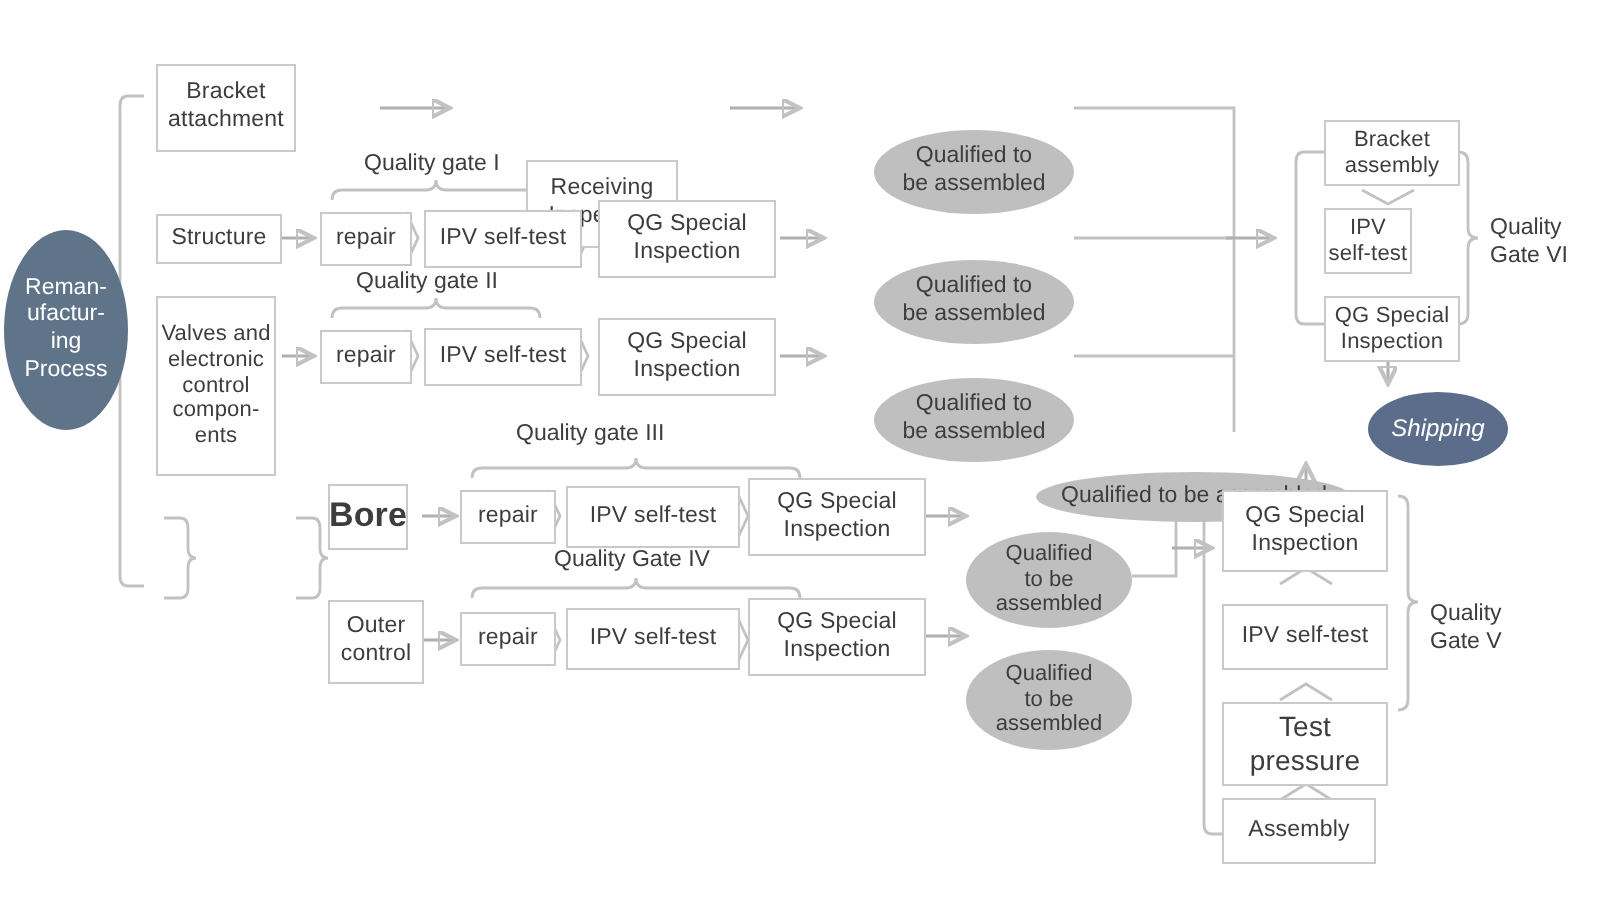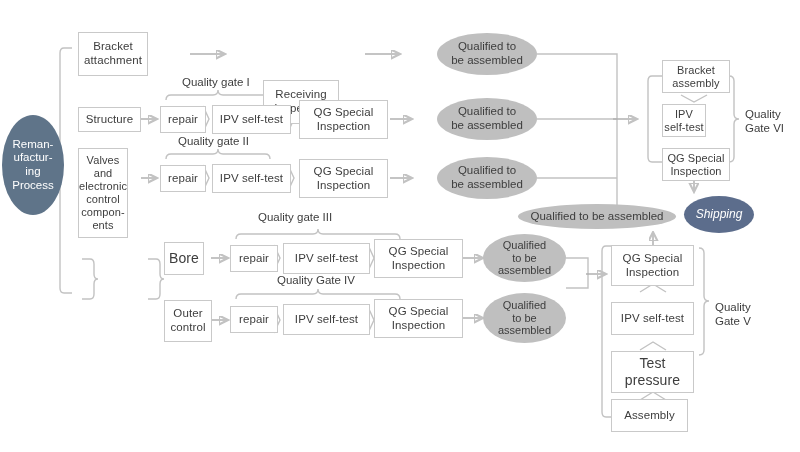--- a/index.html
+++ b/index.html
@@ -29,21 +29,21 @@
   .ell{
     position:absolute;
     box-sizing:border-box;
     border-radius:50%;
     display:flex;
     align-items:center;
     justify-content:center;
     text-align:center;
     line-height:1.18;
   }
-  .ell-gray{background:#bfbfbf;color:#3d3d3d;}
+  .ell-gray{background:#bfbfbf;color:#3d3d3d;margin-top:32px;}
   .ell-slate{background:#5f7489;color:#ffffff;}
   .ell-navy{background:#5c6d8c;color:#ffffff;font-style:italic;}
   .lbl{
     position:absolute;
     color:#3d3d3d;
     white-space:nowrap;
   }
   svg.lines{
     position:absolute;left:0;top:0;width:800px;height:452px;
     pointer-events:none;
@@ -149,35 +149,35 @@
   <div class="box" style="left:78px;top:107px;width:63px;height:25px;font-size:11.5px;">Structure</div>
   <div class="box" style="left:160px;top:106px;width:46px;height:27px;font-size:11.5px;">repair</div>
   <div class="box" style="left:212px;top:105px;width:79px;height:29px;font-size:11.5px;">IPV self-test</div>
   <div class="box" style="left:299px;top:100px;width:89px;height:39px;font-size:11.5px;white-space:pre-line;">QG Special
 Inspection</div>
   <div class="ell ell-gray" style="left:437px;top:98px;width:100px;height:42px;font-size:11.5px;white-space:pre-line;">Qualified to
 be assembled</div>
 
   <div class="lbl" style="left:178px;top:135px;font-size:11.5px;">Quality gate  II</div>
 
-  <div class="box" style="left:78px;top:148px;width:50px;height:90px;font-size:11px;white-space:pre-line;">Valves and
+  <div class="box" style="left:78px;top:148px;width:60px;height:90px;font-size:11px;white-space:pre-line;">Valves and
 electronic
 control
 compon-
 ents</div>
   <div class="box" style="left:160px;top:165px;width:46px;height:27px;font-size:11.5px;">repair</div>
   <div class="box" style="left:212px;top:164px;width:79px;height:29px;font-size:11.5px;">IPV self-test</div>
   <div class="box" style="left:299px;top:159px;width:89px;height:39px;font-size:11.5px;white-space:pre-line;">QG Special
 Inspection</div>
   <div class="ell ell-gray" style="left:437px;top:157px;width:100px;height:42px;font-size:11.5px;white-space:pre-line;">Qualified to
 be assembled</div>
 
   <div class="lbl" style="left:258px;top:211px;font-size:11.5px;">Quality gate  III</div>
 
-  <div class="box" style="left:164px;top:242px;width:40px;height:33px;font-size:14px;">Bore</div>
+  <div class="box" style="left:164px;top:242px;width:40px;height:33px;font-size:17px;font-weight:bold;">Bore</div>
   <div class="box" style="left:164px;top:300px;width:48px;height:42px;font-size:11.5px;white-space:pre-line;">Outer
 control</div>
 
   <div class="box" style="left:230px;top:245px;width:48px;height:27px;font-size:11.5px;">repair</div>
   <div class="box" style="left:283px;top:243px;width:87px;height:31px;font-size:11.5px;">IPV self-test</div>
   <div class="box" style="left:374px;top:239px;width:89px;height:39px;font-size:11.5px;white-space:pre-line;">QG Special
 Inspection</div>
   <div class="ell ell-gray" style="left:483px;top:234px;width:83px;height:48px;font-size:11px;white-space:pre-line;">Qualified
 to be
 assembled</div>

